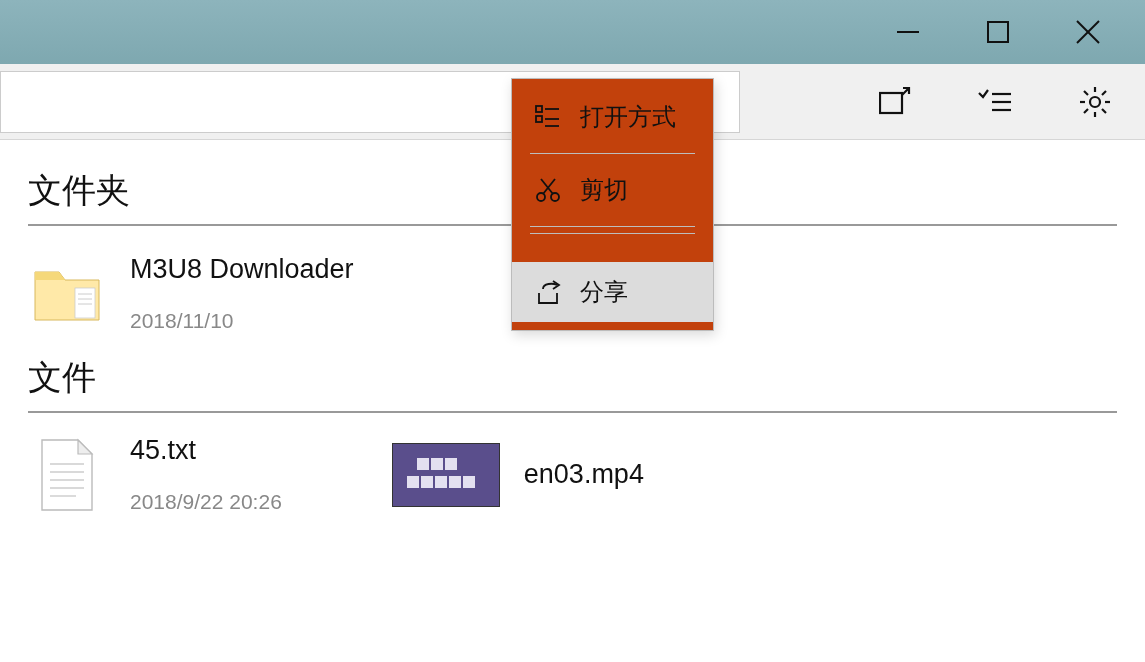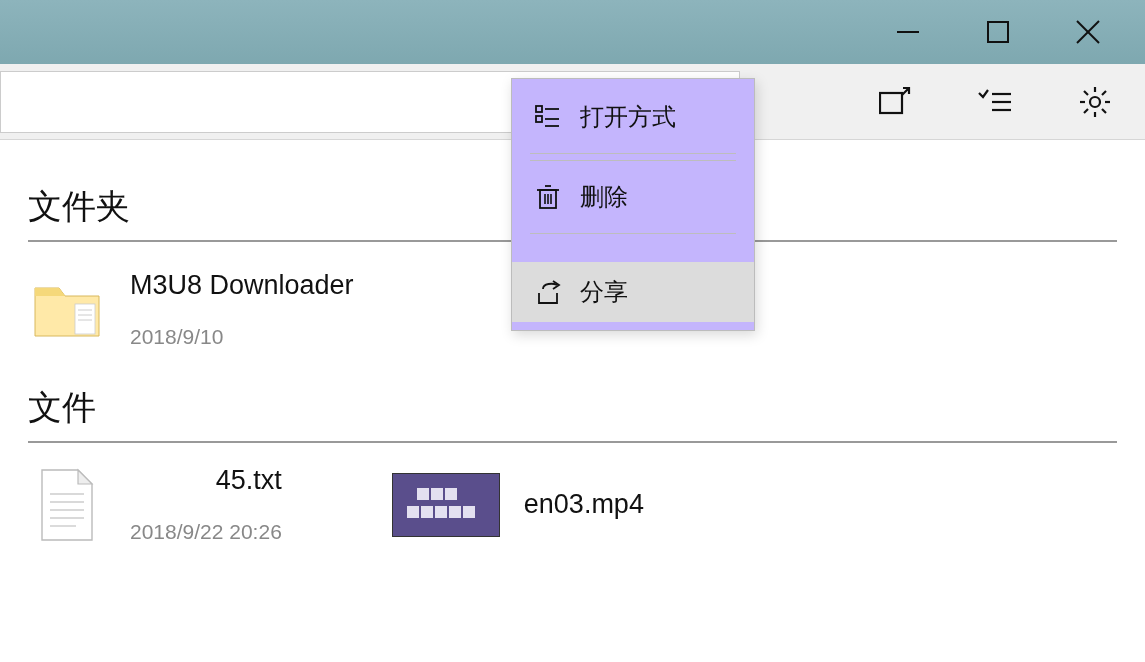--- a/index.html
+++ b/index.html
@@ -43,45 +43,43 @@
     .content {
       padding: 28px 28px 0 28px;
     }
     .section-header {
       font-size: 34px;
       font-weight: 400;
       color: #111;
       padding-bottom: 10px;
       border-bottom: 2px solid #999;
       margin-bottom: 22px;
+    }
+    .section-files .section-header {
       margin-top: 16px;
-    }
-    .section-files .section-header {
-      margin-top: 30px;
     }
 
     .item-row {
       display: flex;
       align-items: center;
       padding: 6px 0;
       gap: 24px;
     }
     .folder-icon-box, .file-icon-box, .video-thumb {
       width: 78px; height: 78px;
       display: flex; align-items: center; justify-content: center;
       flex-shrink: 0;
     }
     .item-text { display: flex; flex-direction: column; gap: 24px; }
     .item-name { font-size: 27px; color: #111; }
     .item-date { font-size: 21px; color: #888; }
 
     .files-grid {
       display: flex;
       gap: 110px;
-      text-align: right;
     }
     .file-item {
       display: flex; align-items: center; gap: 24px;
     }
 
     .folder-svg { width: 72px; height: 72px; }
     .txtfile-svg { width: 58px; height: 74px; }
     .video-thumb {
       width: 108px; height: 64px;
       background: #5a4e8c;
@@ -96,22 +94,22 @@
     .video-thumb .tiles2 {
       position: absolute; top: 32px; left: 14px;
       display: grid; grid-template-columns: repeat(5, 12px); gap: 2px;
     }
 
     
     .context-menu {
       position: absolute;
       top: 78px;
       left: 511px;
-      width: 244px;
-      background: #c4b5fd;
+      width: 203px;
+      background: #c2410c;
       border: 1px solid #bcbcbc;
       box-shadow: 2px 4px 12px rgba(0,0,0,0.15);
       padding: 8px 0;
     }
     .menu-item {
       display: flex;
       align-items: center;
       padding: 14px 22px;
       gap: 18px;
       font-size: 24px;
@@ -192,21 +190,21 @@
         <path d="M4 14 L28 14 L34 22 L68 22 L68 62 L4 62 Z" fill="#ffe9a8" stroke="#d8b85c" stroke-width="1"></path>
         <path d="M4 14 L28 14 L34 22 L4 22 Z" fill="#f5d87a"></path>
         <rect x="44" y="30" width="20" height="30" fill="#fff" stroke="#ccc" stroke-width="0.8"></rect>
         <line x1="47" y1="36" x2="61" y2="36" stroke="#ccc" stroke-width="1"></line>
         <line x1="47" y1="41" x2="61" y2="41" stroke="#ccc" stroke-width="1"></line>
         <line x1="47" y1="46" x2="61" y2="46" stroke="#ccc" stroke-width="1"></line>
       </svg>
     </div>
     <div class="item-text">
       <div class="item-name">M3U8 Downloader</div>
-      <div class="item-date">2018/9/10</div>
+      <div class="item-date">2018/11/10</div>
     </div>
   </div>
 
   <div class="section-files">
     <div class="section-header">文件</div>
 
     <div class="files-grid">
       <div class="file-item">
         <div class="file-icon-box">
           <svg class="txtfile-svg" viewBox="0 0 58 74">
@@ -255,34 +253,32 @@
           <rect x="1" y="2" width="6" height="6" fill="none" stroke="#111" stroke-width="1.8"></rect>
           <line x1="10" y1="5" x2="24" y2="5" stroke="#111" stroke-width="1.8"></line>
           <rect x="1" y="12" width="6" height="6" fill="none" stroke="#111" stroke-width="1.8"></rect>
           <line x1="10" y1="15" x2="24" y2="15" stroke="#111" stroke-width="1.8"></line>
           <line x1="10" y1="22" x2="24" y2="22" stroke="#111" stroke-width="1.8"></line>
         </svg>
     </span>
     <span>打开方式</span>
   </div>
   <div class="menu-sep"></div>
-  <div class="menu-sep"></div>
   <div class="menu-item">
     <span class="menu-icon">
-      <svg width="24" height="26" viewBox="0 0 24 26">
-          <rect x="4" y="6" width="16" height="18" fill="none" stroke="#111" stroke-width="1.8"></rect>
-          <line x1="1" y1="6" x2="23" y2="6" stroke="#111" stroke-width="1.8"></line>
-          <line x1="9" y1="2" x2="15" y2="2" stroke="#111" stroke-width="1.8"></line>
-          <line x1="9" y1="10" x2="9" y2="20" stroke="#111" stroke-width="1.6"></line>
-          <line x1="12" y1="10" x2="12" y2="20" stroke="#111" stroke-width="1.6"></line>
-          <line x1="15" y1="10" x2="15" y2="20" stroke="#111" stroke-width="1.6"></line>
+      <svg width="26" height="26" viewBox="0 0 26 26">
+          <circle cx="6" cy="20" r="4" fill="none" stroke="#111" stroke-width="1.8"></circle>
+          <circle cx="20" cy="20" r="4" fill="none" stroke="#111" stroke-width="1.8"></circle>
+          <line x1="8" y1="17" x2="20" y2="2" stroke="#111" stroke-width="1.8"></line>
+          <line x1="18" y1="17" x2="6" y2="2" stroke="#111" stroke-width="1.8"></line>
         </svg>
     </span>
-    <span>删除</span>
-  </div>
+    <span>剪切</span>
+  </div>
+  <div class="menu-sep"></div>
   <div class="menu-sep"></div>
   <div class="menu-item highlight">
     <span class="menu-icon">
       <svg width="26" height="26" viewBox="0 0 26 26">
           <path d="M4 14 L4 24 L22 24 L22 14" fill="none" stroke="#111" stroke-width="1.8"></path>
           <path d="M8 10 C8 4 18 4 22 6" fill="none" stroke="#111" stroke-width="1.8"></path>
           <path d="M18 2 L24 6 L18 10" fill="none" stroke="#111" stroke-width="1.8"></path>
         </svg>
     </span>
     <span>分享</span>

